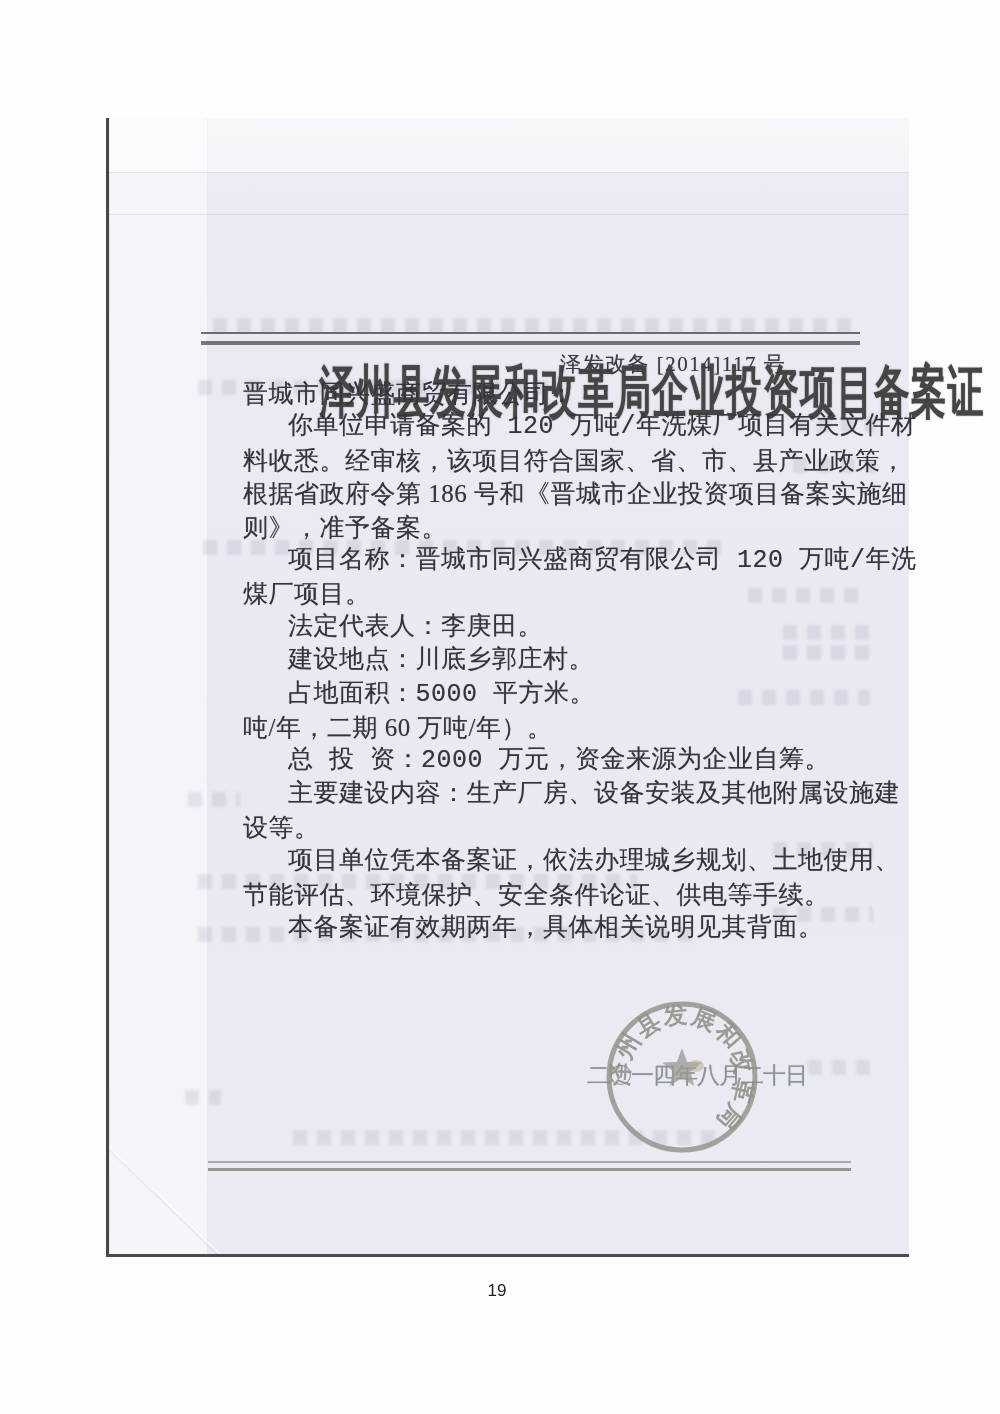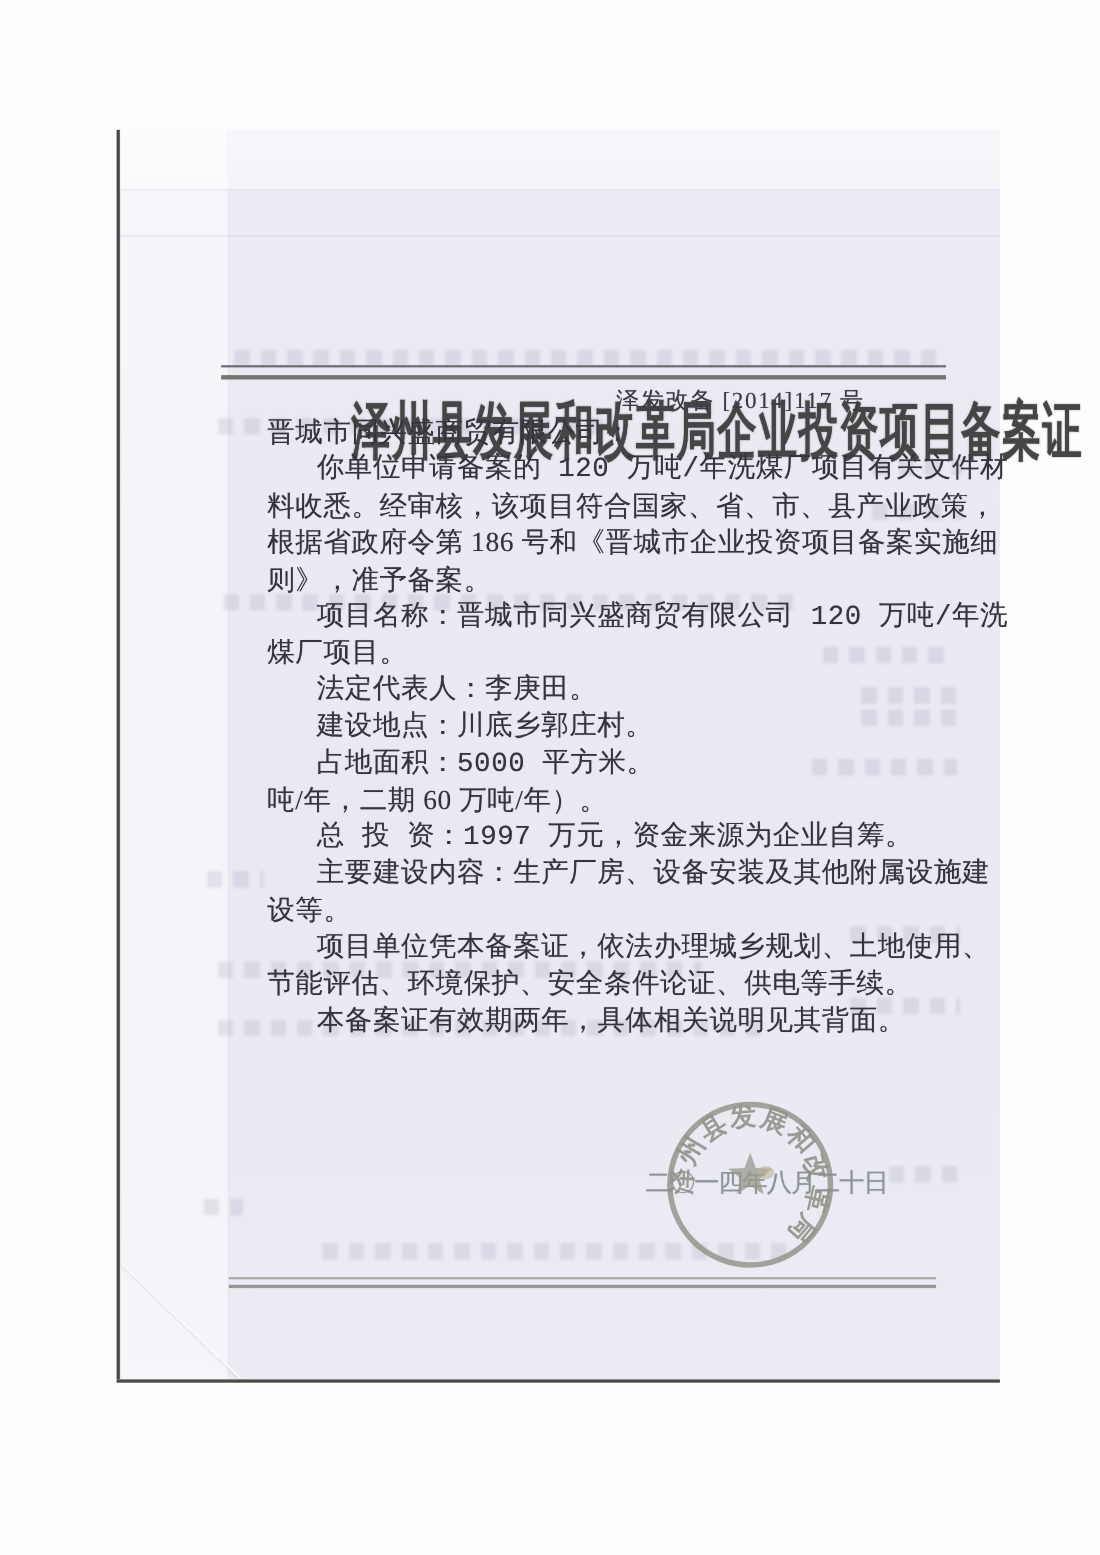--- a/index.html
+++ b/index.html
@@ -111,21 +111,21 @@
         <div class="line indent">你单位申请备案的 120 万吨/年洗煤厂项目有关文件材</div>
         <div class="line">料收悉。经审核，该项目符合国家、省、市、县产业政策，</div>
         <div class="line">根据省政府令第 186 号和《晋城市企业投资项目备案实施细</div>
         <div class="line">则》，准予备案。</div>
         <div class="line indent">项目名称：晋城市同兴盛商贸有限公司 120 万吨/年洗</div>
         <div class="line">煤厂项目。</div>
         <div class="line indent">法定代表人：李庚田。</div>
         <div class="line indent">建设地点：川底乡郭庄村。</div>
         <div class="line indent">占地面积：5000 平方米。</div>
         <div class="line">吨/年，二期 60 万吨/年）。</div>
-        <div class="line indent">总 投 资：1997 万元，资金来源为企业自筹。</div>
+        <div class="line indent">总 投 资：2000 万元，资金来源为企业自筹。</div>
         <div class="line indent">主要建设内容：生产厂房、设备安装及其他附属设施建</div>
         <div class="line">设等。</div>
         <div class="line indent">项目单位凭本备案证，依法办理城乡规划、土地使用、</div>
         <div class="line">节能评估、环境保护、安全条件论证、供电等手续。</div>
         <div class="line indent">本备案证有效期两年，具体相关说明见其背面。</div>
       </div>
 
     <div class="issue-date">二〇一四年八月二十日</div>
 
     <svg class="seal" viewBox="0 0 162 162">
@@ -135,14 +135,15 @@
       <path id="seal-arc" d="M 27.8 90.4 A 54 54 0 1 1 112.0 125.2" fill="none"></path>
       <text font-size="24" fill="#8b8b82" letter-spacing="1.5" opacity="0.9">
         <textPath id="seal-textpath" href="#seal-arc" startOffset="0">泽州县发展和改革局</textPath>
       </text>
     </svg>
 
     <div class="rule-bottom"></div>
 
   </div>
 
+  <div class="page-number">19</div>
 
 </div>
 
 </body></html>

